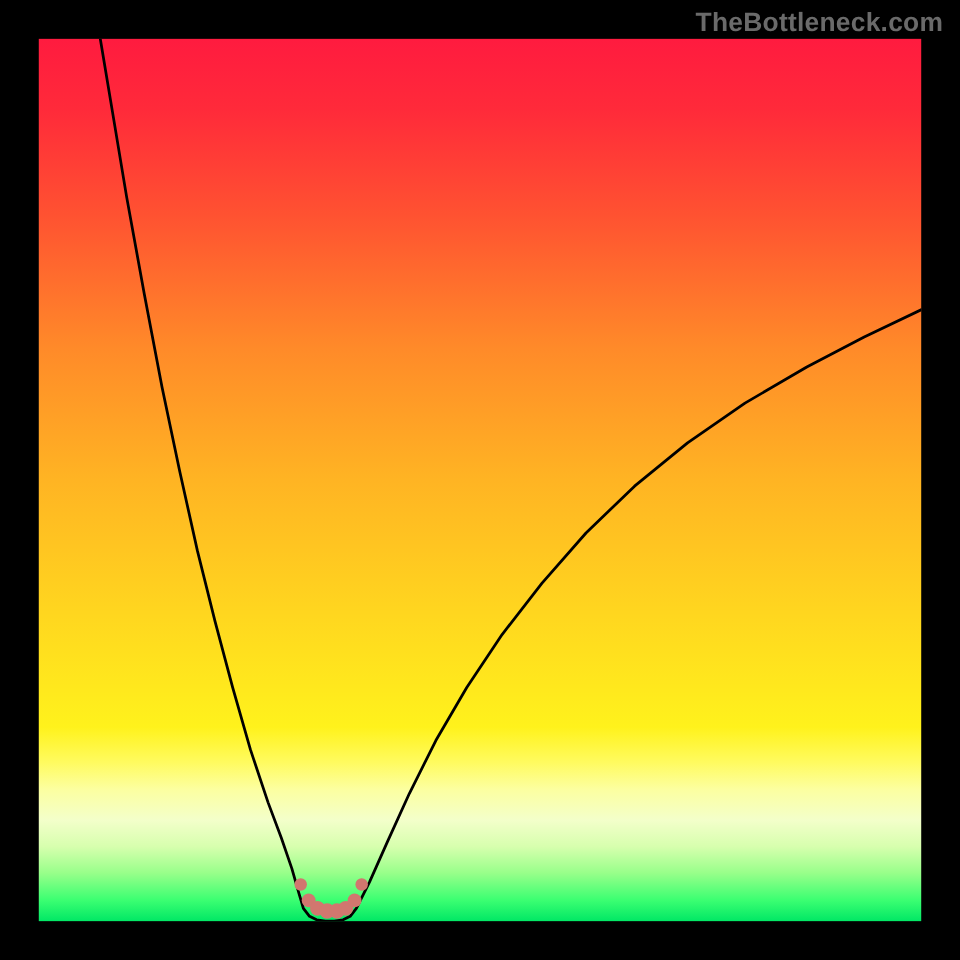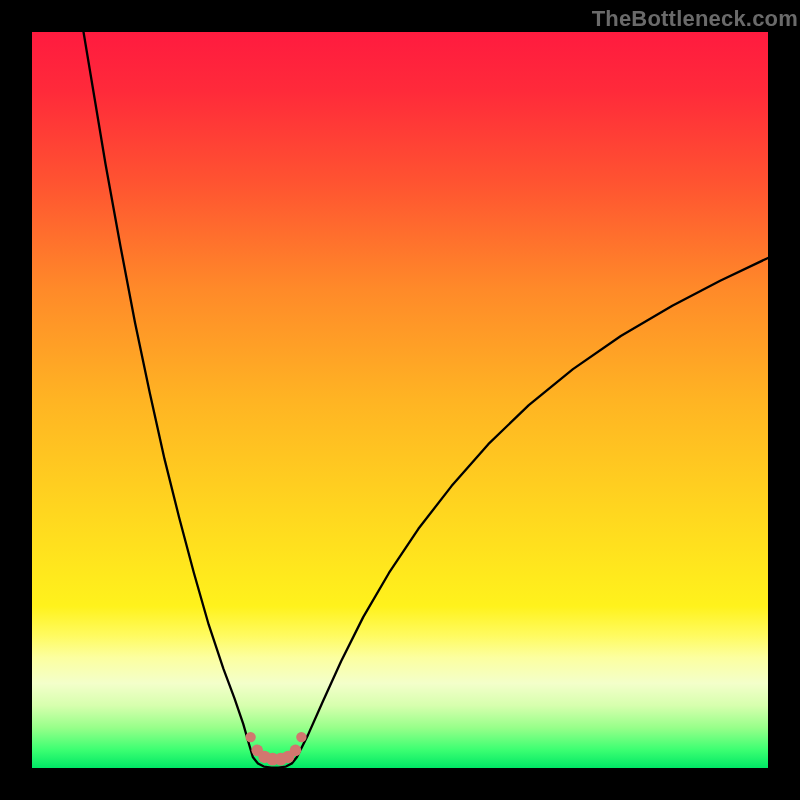--- a/index.html
+++ b/index.html
@@ -29,21 +29,21 @@
   .gradient {
     position: absolute;
     left: 0;
     top: 0;
     width: 100%;
     height: 100%;
   }
   .watermark {
     position: absolute;
     top: 6px;
-    right: 2px;
+    right: 14px;
     font-family: Arial, Helvetica, sans-serif;
     font-size: 22px;
     font-weight: 600;
     color: #6a6a6a;
     letter-spacing: 0.2px;
   }
   svg.curve {
     position: absolute;
     left: 0;
     top: 0;

